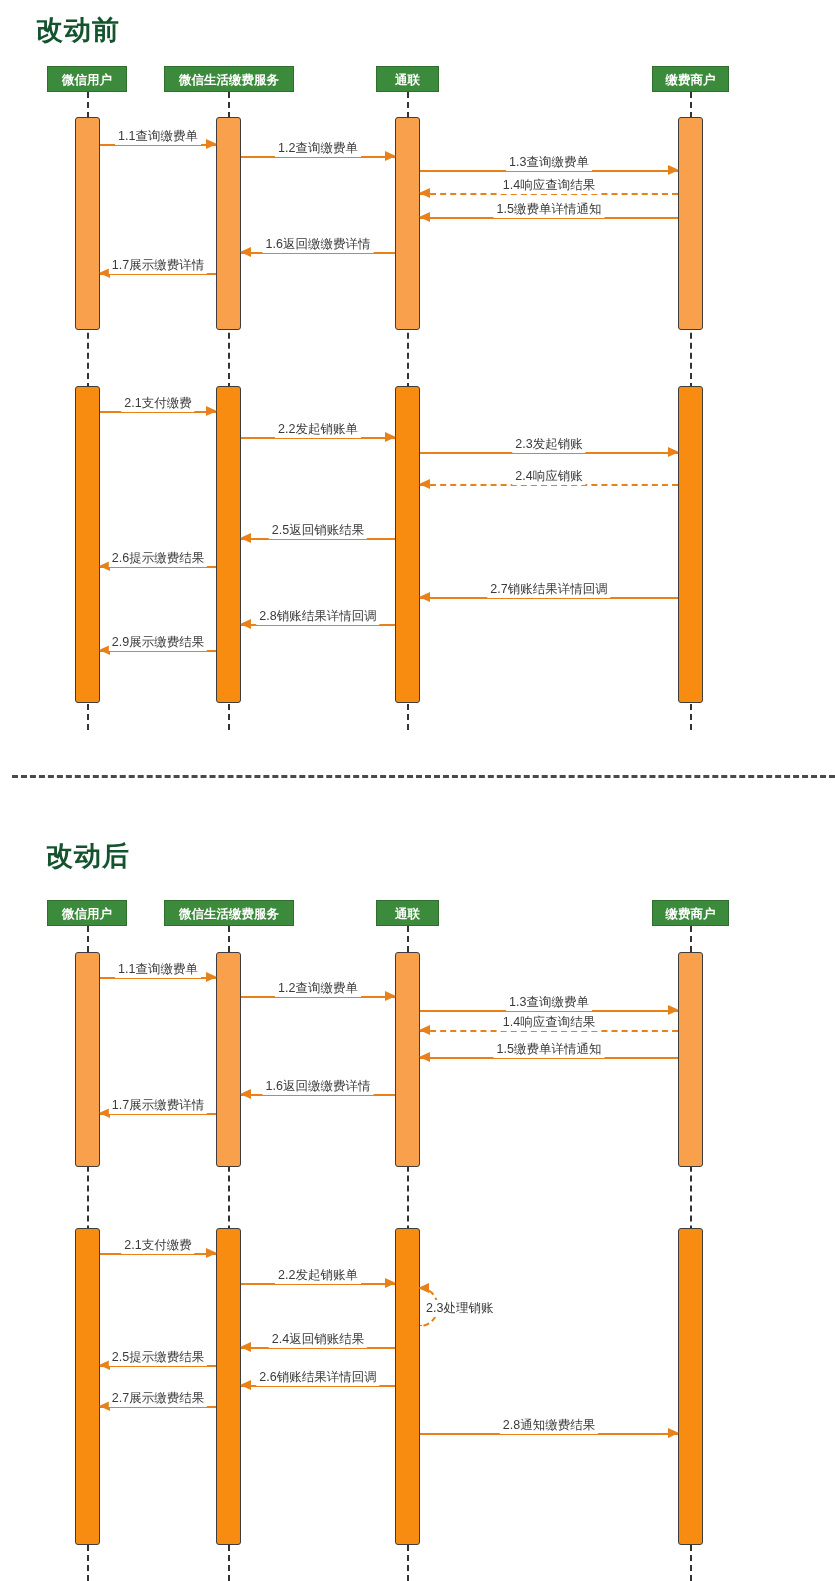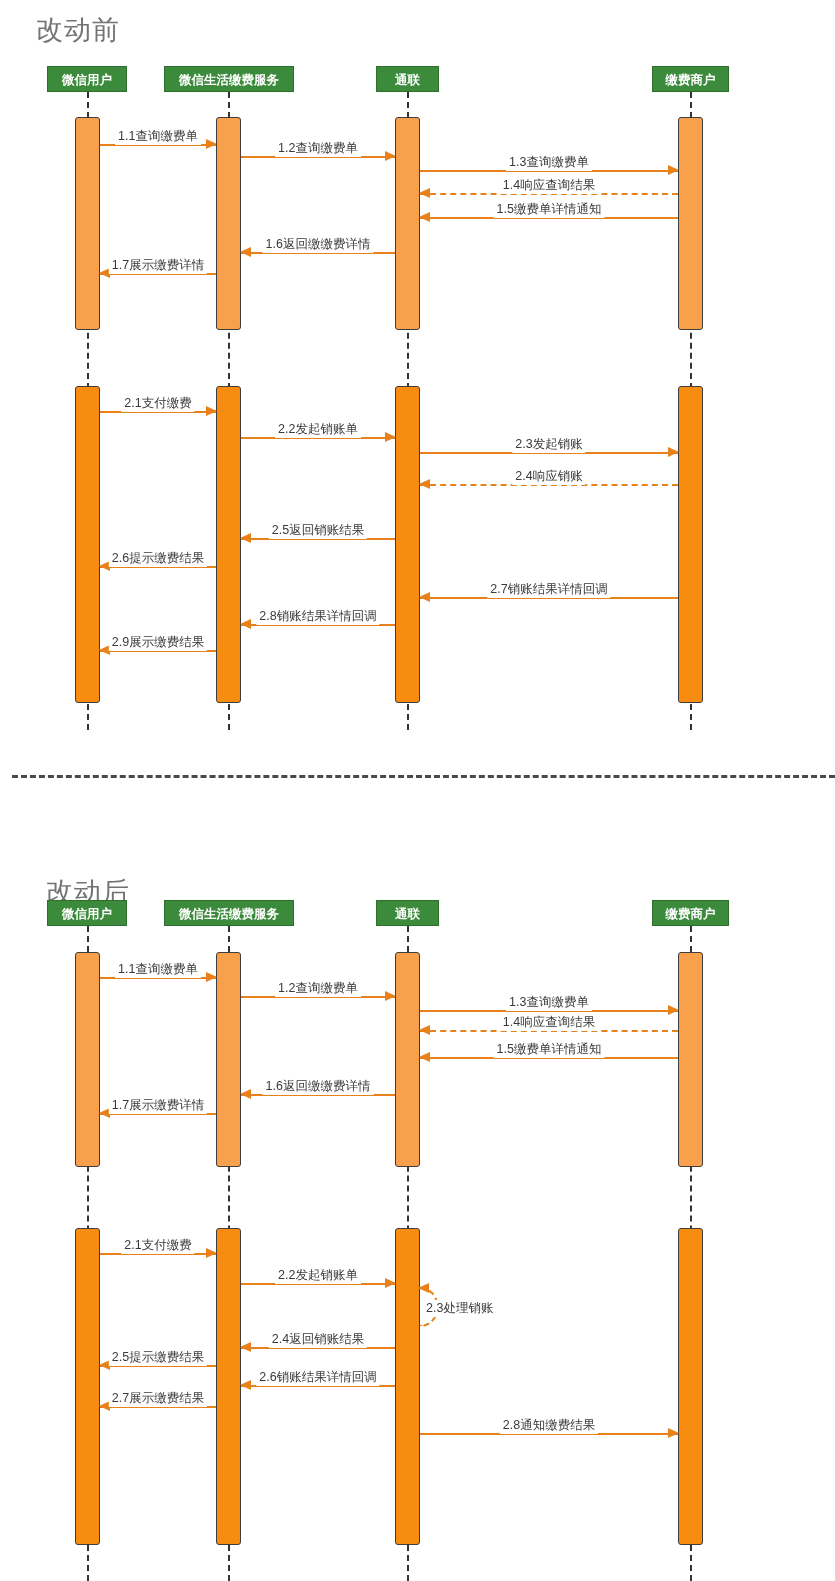--- a/index.html
+++ b/index.html
@@ -11,22 +11,22 @@
   #page {
     position: relative;
     width: 835px;
     height: 1581px;
     background: #ffffff;
     overflow: hidden;
   }
   .section-title {
     position: absolute;
     font-size: 27px;
-    font-weight: normal;
-    color: #737373;
+    font-weight: bold;
+    color: #14532d;
     letter-spacing: 1px;
     white-space: nowrap;
   }
   .divider {
     position: absolute;
     left: 12px;
     width: 823px;
     height: 0;
     border-top: 3px dashed #4a4a4a;
   }
@@ -240,21 +240,21 @@
     </div>
     <div class="msg to-left" style="left:100px; top:650px; width:116px;">
       <div class="line"></div>
         <div class="head"></div>
       <div class="label">2.9展示缴费结果</div>
     </div>
   </div>
 
   <div class="divider" style="top:775px;"></div>
 
-  <div class="section-title" style="left:46px; top:838px;margin-top:36px;">改动后</div>
+  <div class="section-title" style="left:46px; top:838px;">改动后</div>
 
   <div class="diagram">
 
     <div class="lifeline-dots" style="left:87px;  top:926px; height:655px;"></div>
     <div class="lifeline-dots" style="left:228px; top:926px; height:655px;"></div>
     <div class="lifeline-dots" style="left:407px; top:926px; height:655px;"></div>
     <div class="lifeline-dots" style="left:690px; top:926px; height:655px;"></div>
 
     <div class="participant" style="left:47px;  top:900px; width:80px;">微信用户</div>
     <div class="participant" style="left:164px; top:900px; width:130px;">微信生活缴费服务</div>

